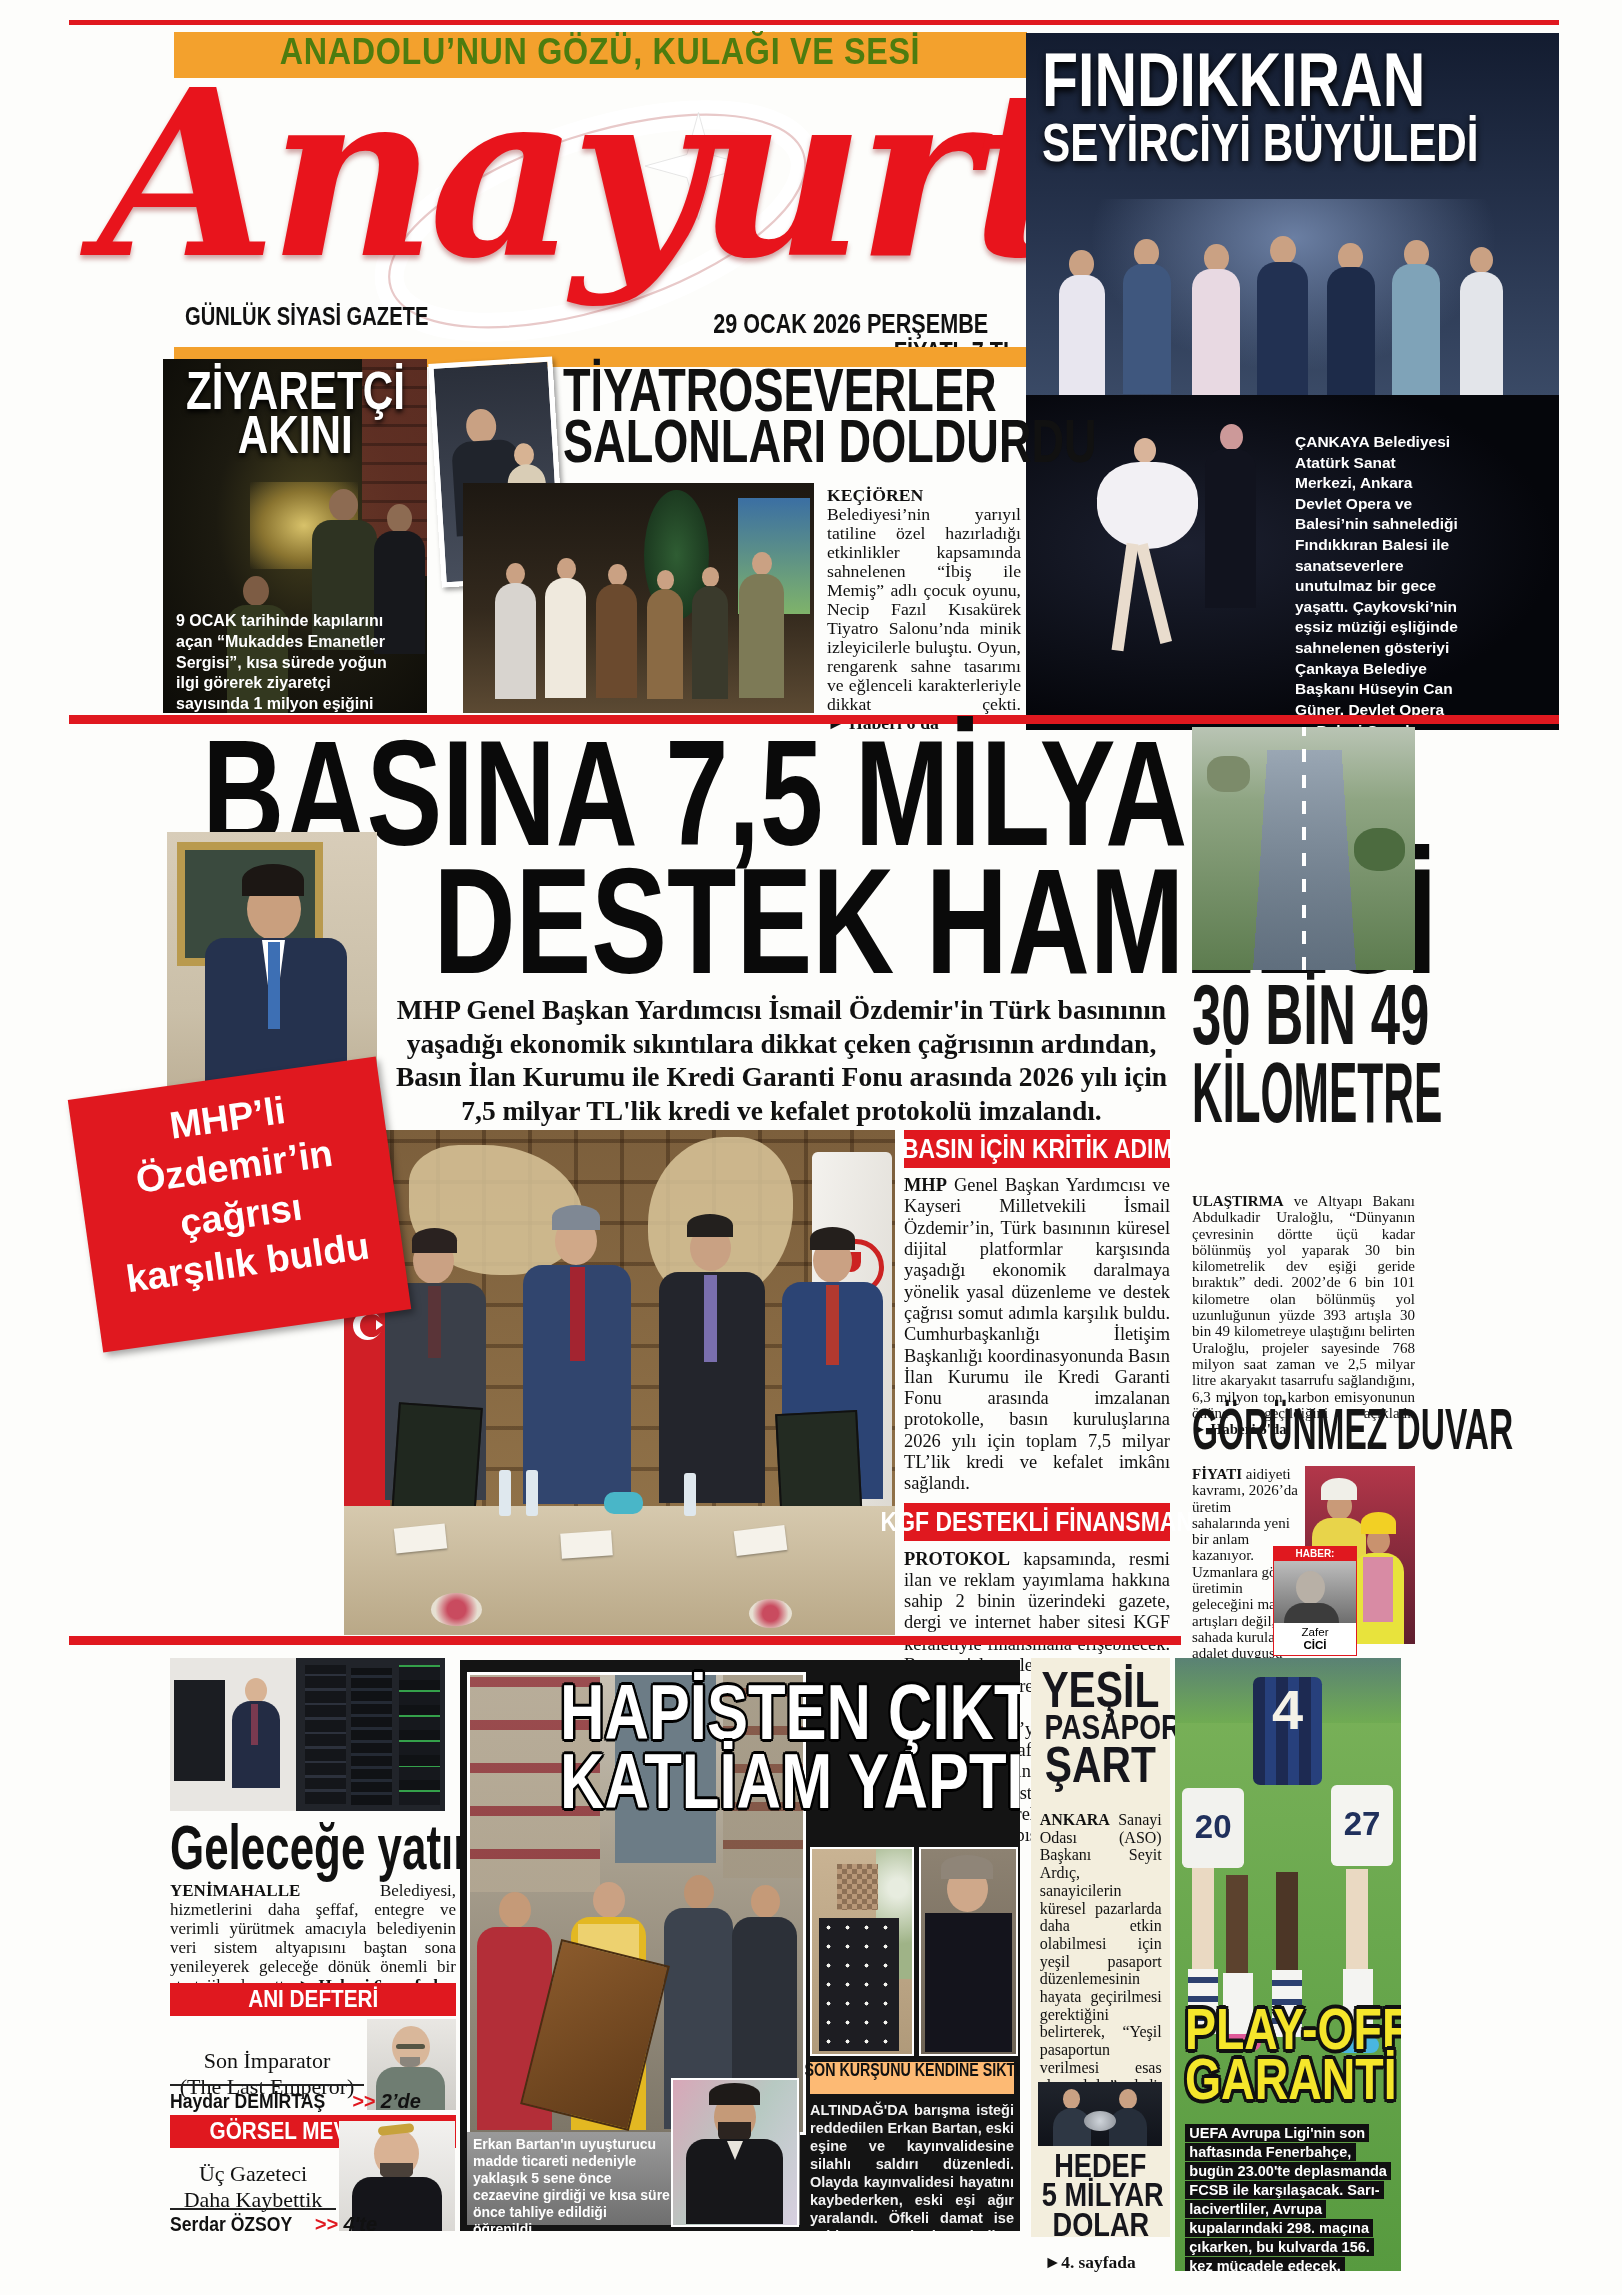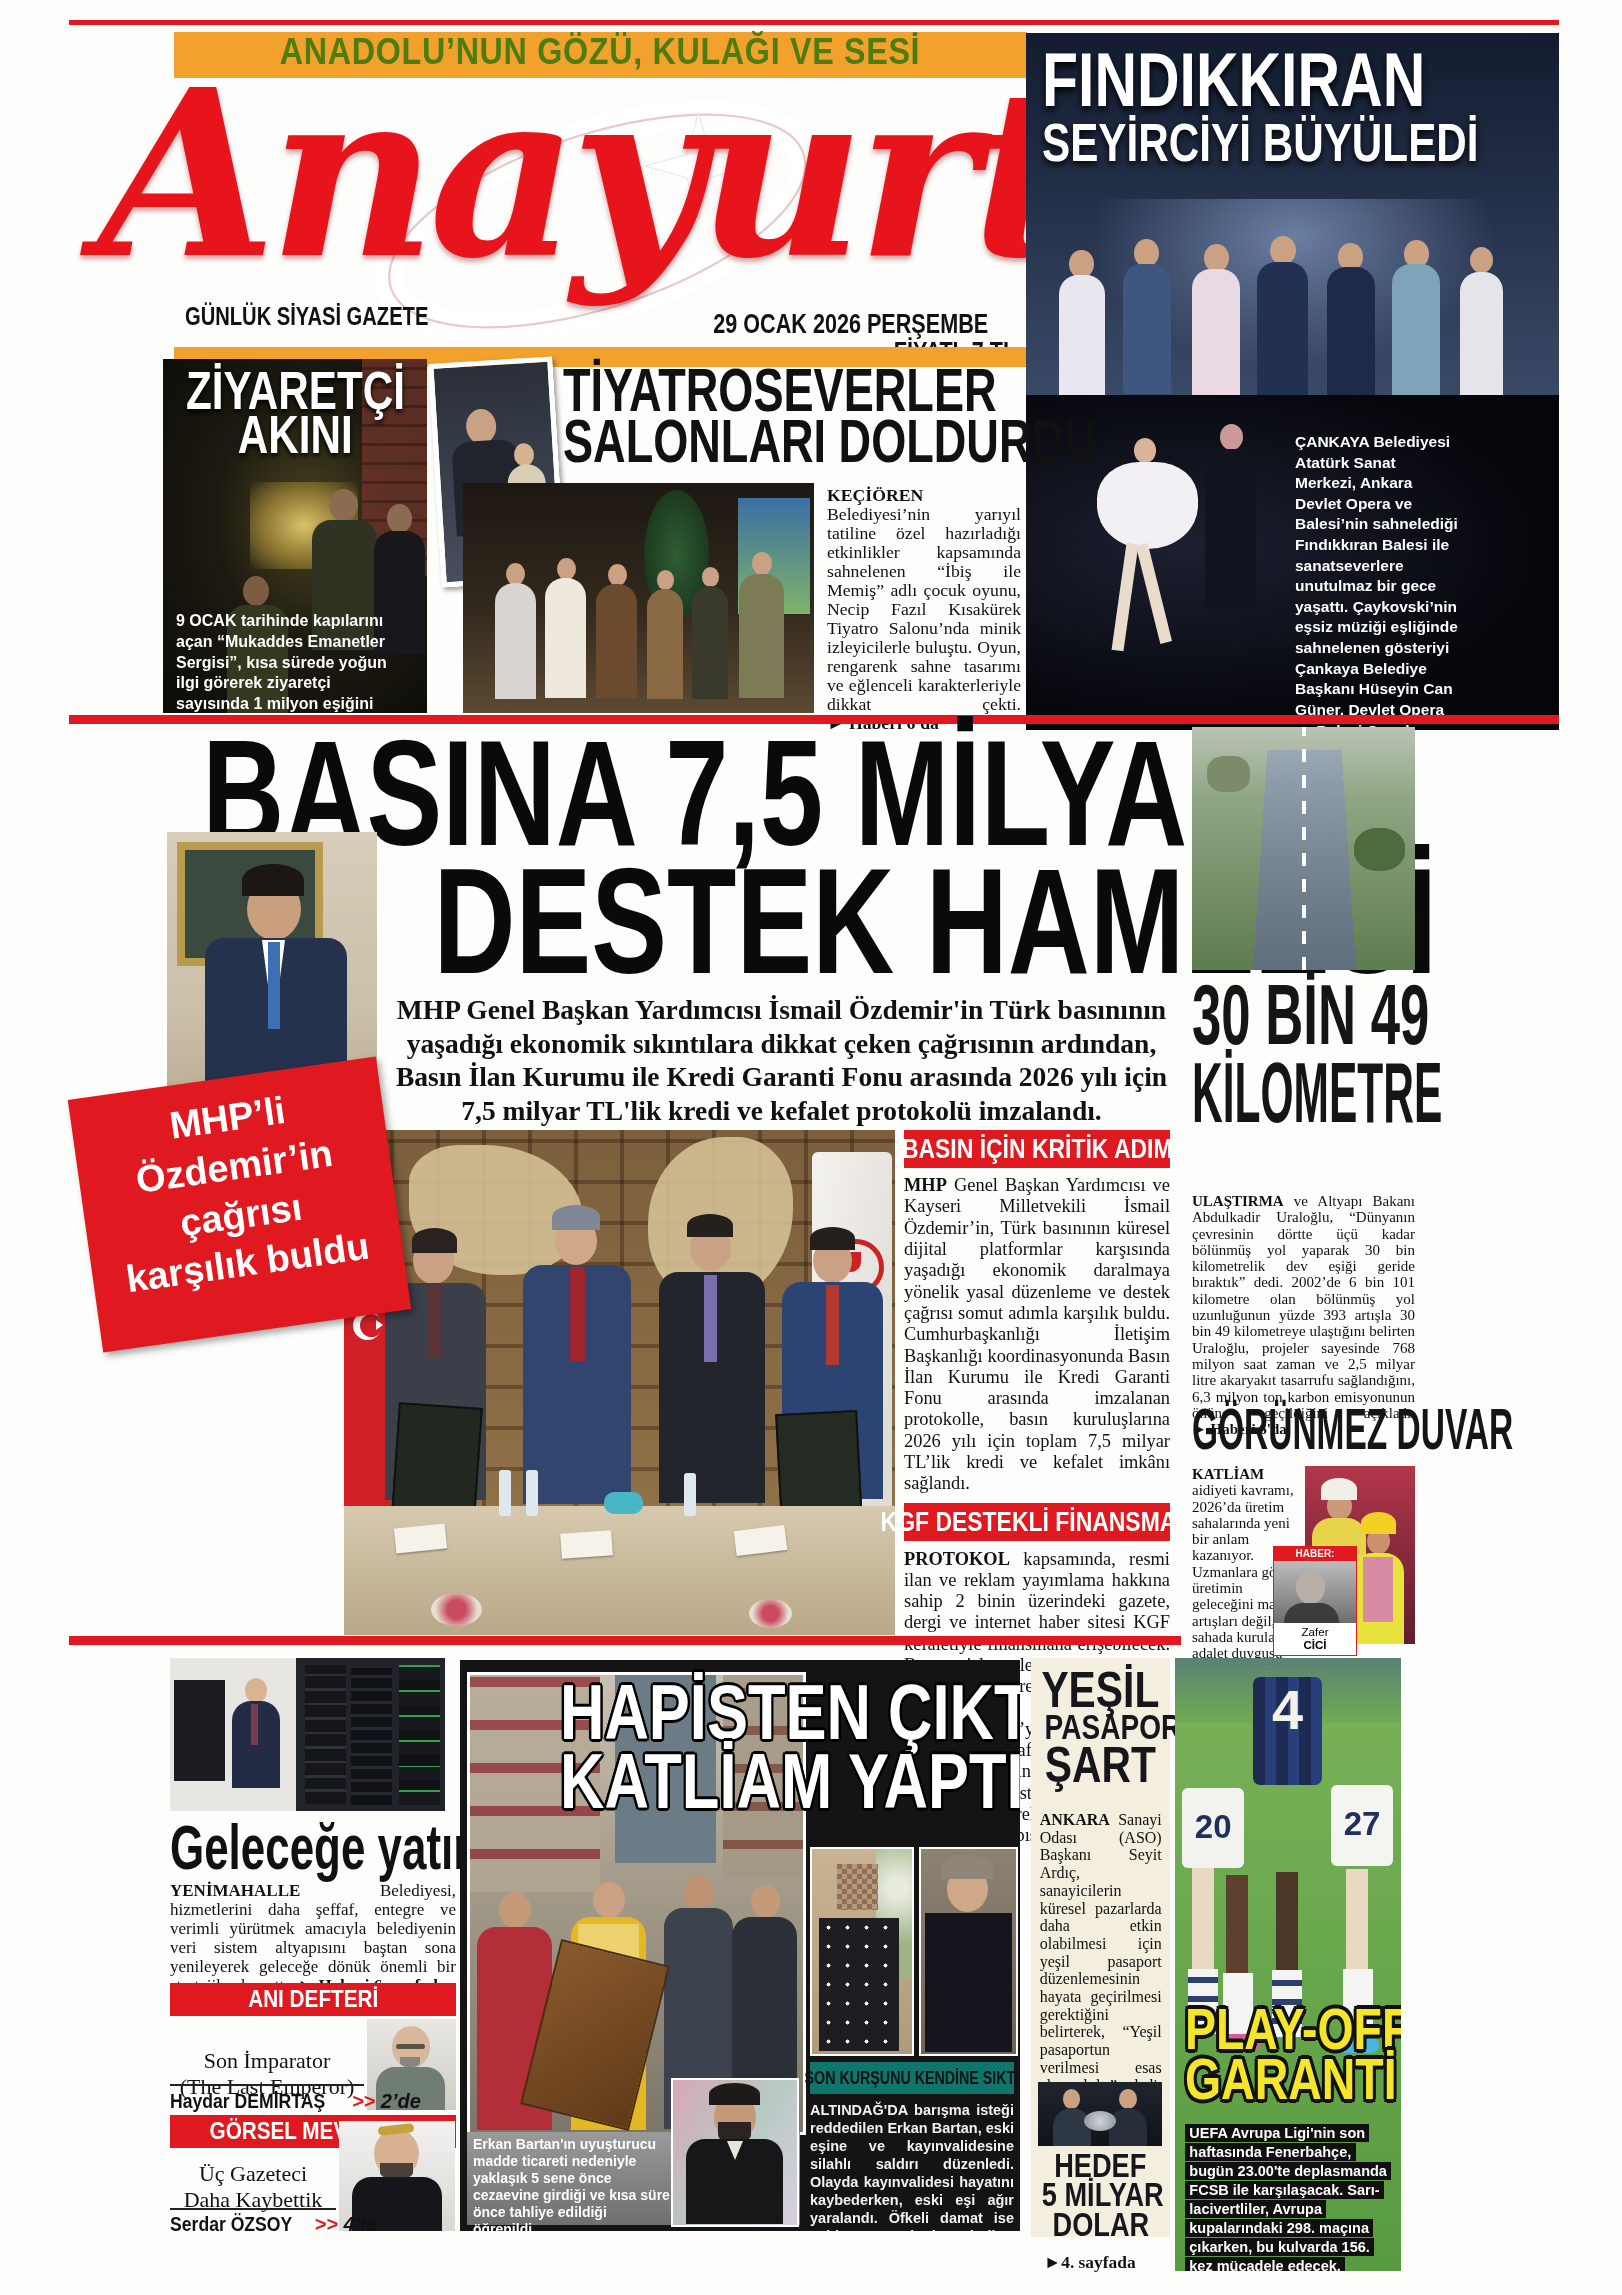--- a/index.html
+++ b/index.html
@@ -280,21 +280,21 @@
       <span>ve Altyapı Bakanı Abdulkadir Uraloğlu, “Dünyanın çevresinin dörtte üçü kadar bölünmüş yol yaparak 30 bin kilometrelik dev eşiği geride bıraktık” dedi. 2002’de 6 bin 101 kilometre olan bölünmüş yol uzunluğunun yüzde 393 artışla 30 bin 49 kilometreye ulaştığını belirten Uraloğlu, projeler sayesinde 768 milyon saat zaman ve 2,5 milyar litre akaryakıt tasarrufu sağlandığını, 6,3 milyon ton karbon emisyonunun önüne geçildiğini açıkladı.</span>
       <span class="ref">► Haberi 6'da</span>
     </div>
   </div>
 
   <div class="abs" style="left:1192px;top:1404px;width:223px;height:240px;">
     <div class="abs cond" style="left:0;top:0;font-size:54px;color:#151515;">
       <span class="nw" style="transform:scale(.62,1.05);transform-origin:left top;">GÖRÜNMEZ DUVAR</span>
     </div>
     <div class="abs serif" style="left:0;top:62px;width:106px;font-size:15px;line-height:16.3px;color:#111;">
-      <b class="lead">KATLİAM</b>
+      <b class="lead">FİYATI</b>
       <span>aidiyeti kavramı, 2026’da üretim sahalarında yeni bir anlam kazanıyor. Uzmanlara göre üretimin geleceğini maaş artışları değil, sahada kurulan adalet duygusu belirleyecek.</span>
       <span class="ref">► 7</span>
     </div>
     <div class="ph" style="left:113px;top:62px;width:110px;height:178px;background:linear-gradient(180deg,#b3374a 0%,#8e2c3e 40%,#5f1f2e 100%);">
       <div class="head" style="left:22px;top:26px;width:24.6px;height:27.5px;background:#c99a78;"></div>
       <div class="abs" style="left:16px;top:11.6px;width:36px;height:22px;border-radius:50% 50% 0 0;background:#f0efe8;"></div>
       <div class="torso" style="left:7.2px;top:52px;width:54px;height:72px;background:#e8d44a;"></div>
       <div class="head" style="left:62px;top:62px;width:23px;height:26px;background:#c9926e;"></div>
       <div class="abs" style="left:56px;top:46px;width:35px;height:22px;border-radius:50% 50% 0 0;background:#f2d024;"></div>
       <div class="torso" style="left:48px;top:87px;width:51px;height:91px;background:#e8e33c;"></div>
@@ -402,21 +402,21 @@
       <div class="abs" style="left:24.6px;top:14.5px;width:41px;height:46px;background:repeating-conic-gradient(#b89878 0% 25%,#8d7156 25% 50%) 0 0/10px 10px;"></div>
       <div class="abs" style="left:7.2px;top:69px;width:80px;height:133px;background:#1d1d22;"></div>
       <div class="abs" style="left:7.2px;top:69px;width:80px;height:133px;background:radial-gradient(circle,#f5f5f0 1.8px,rgba(0,0,0,0) 2.2px) 0 0/19px 19px;"></div>
     </div>
     <div class="ph" style="left:459px;top:187px;width:95px;height:205px;border:2.9px solid #fff;background:linear-gradient(180deg,#8d8272 0%,#6e6455 100%);">
       <div class="head" style="left:26px;top:17.4px;width:41px;height:46px;background:#cfa88a;"></div>
       <div class="abs" style="left:20px;top:5.8px;width:52px;height:24.6px;border-radius:50% 50% 0 0;background:#8f8578;"></div>
       <div class="abs" style="left:4.3px;top:64px;width:87px;height:139px;background:#14141c;"></div>
     </div>
 
-    <div class="abs" style="left:350px;top:402px;width:204px;height:32px;background:#0f766e;display:flex;align-items:center;justify-content:center;">
+    <div class="abs" style="left:350px;top:402px;width:204px;height:32px;background:#fdba74;display:flex;align-items:flex-start;justify-content:center;">
       <span class="nw cond" style="font-size:17.4px;color:#111;transform:scale(.82,1.05);">SON KURŞUNU KENDİNE SIKTI</span>
     </div>
     <div class="abs just" style="left:350px;top:441px;width:204px;font-size:14.5px;line-height:18px;color:#f2f2f2;font-weight:bold;">
       <span class="lead">ALTINDAĞ'DA</span>
       <span>barışma isteği reddedilen Erkan Bartan, eski eşine ve kayınvalidesine silahlı saldırı düzenledi. Olayda kayınvalidesi hayatını kaybederken, eski eşi ağır yaralandı. Öfkeli damat ise saldırının ardından intihar etti. Şahsın daha önce uyuşturucu ticareti nedeniyle cezaevine girdiği ve kısa süre önce tahliye edildiği öğrenildi.</span>
       
     </div>
 
     <div class="abs" style="left:7.2px;top:472px;width:333px;height:93px;background:linear-gradient(180deg,#9a9a9a,#6f6f6f);">
       <div class="abs photo-cap" style="left:5.8px;top:4.3px;width:197px;font-size:14px;line-height:17px;">

